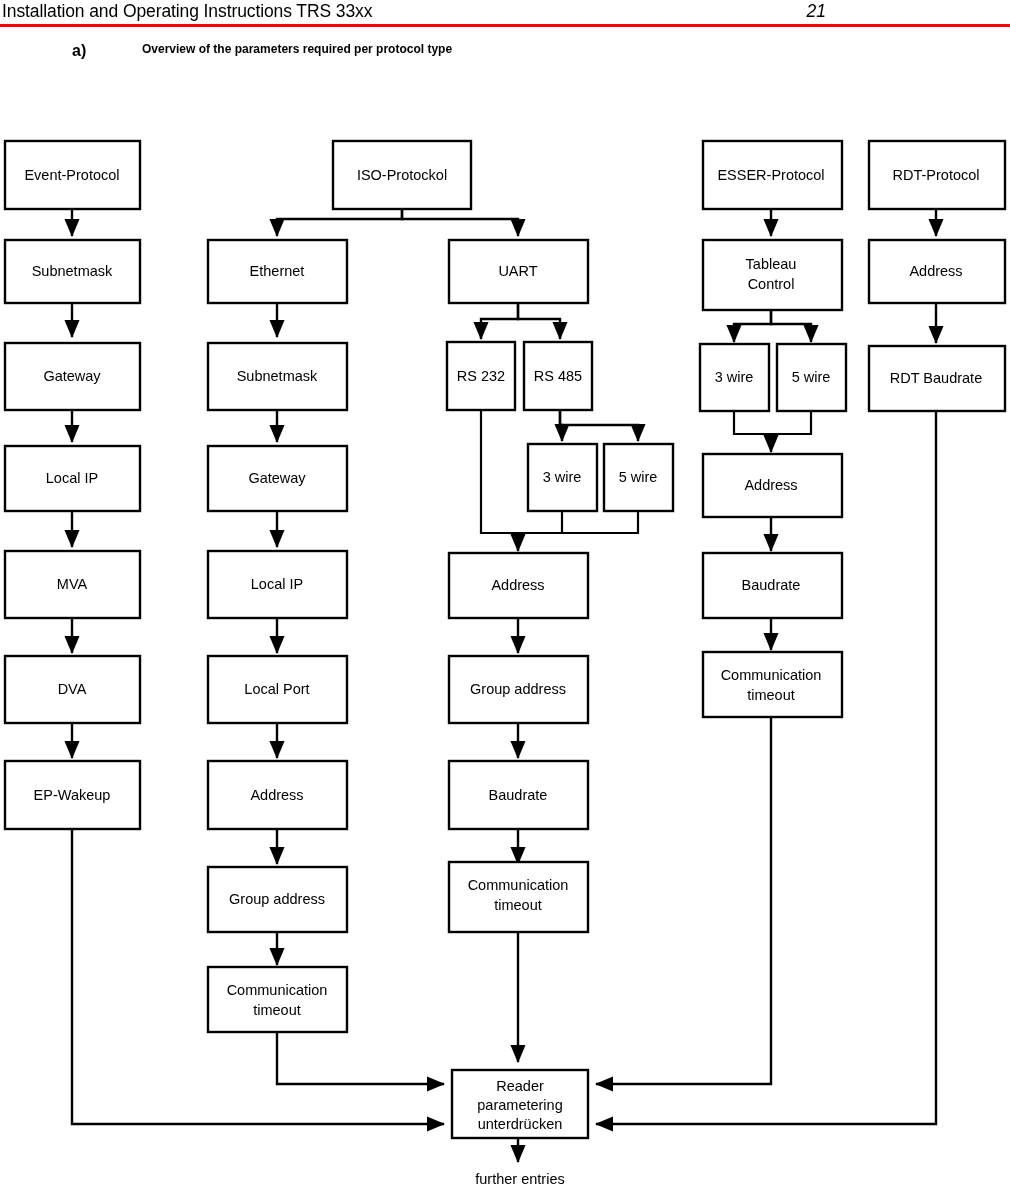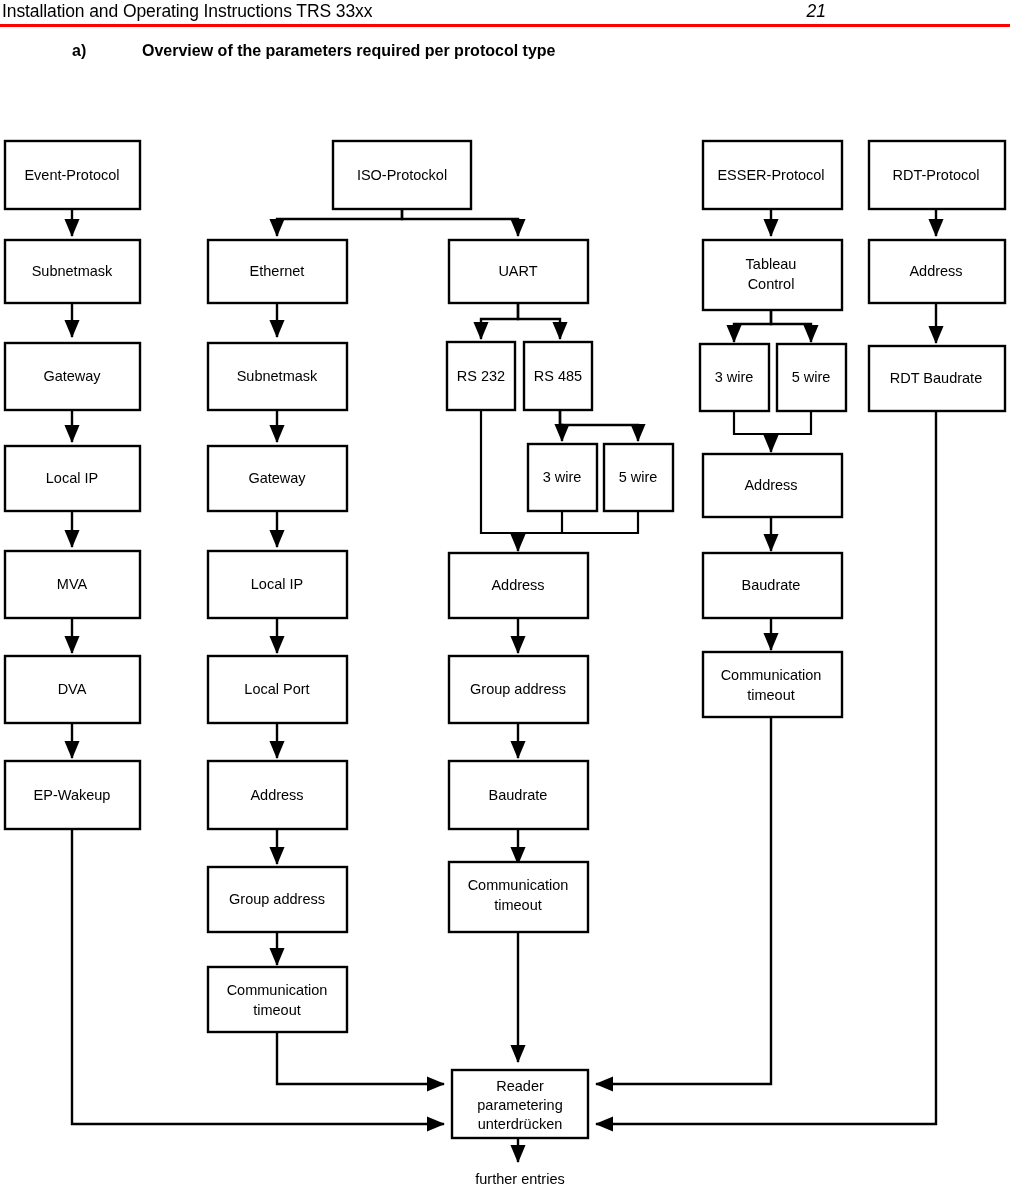--- a/index.html
+++ b/index.html
@@ -58,21 +58,21 @@
   }
   #section-letter {
     position: absolute;
     left: 72px; top: 0;
     font-size: 16px;
     font-weight: bold;
   }
   #section-title {
     position: absolute;
     left: 142px; top: 0;
-    font-size: 16px;
+    font-size: 12px;
     font-weight: bold;
     white-space: nowrap;
   }
   
   #flow-svg {
     position: absolute;
     left: 0; top: 0;
     width: 1010px;
     height: 1188px;
   }

